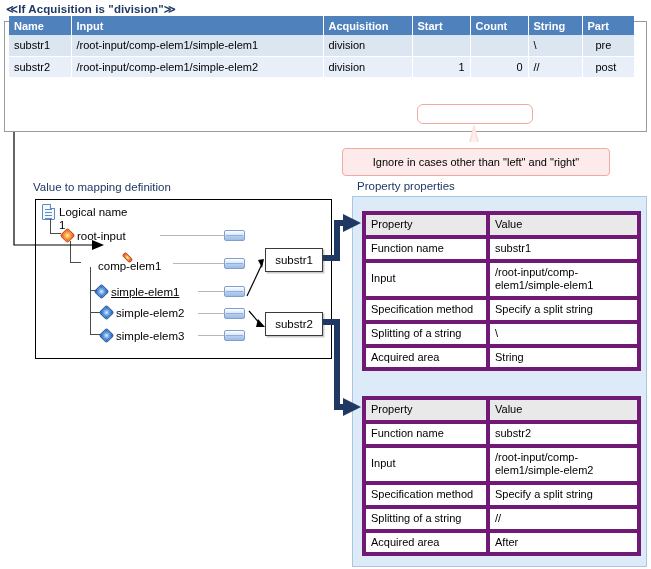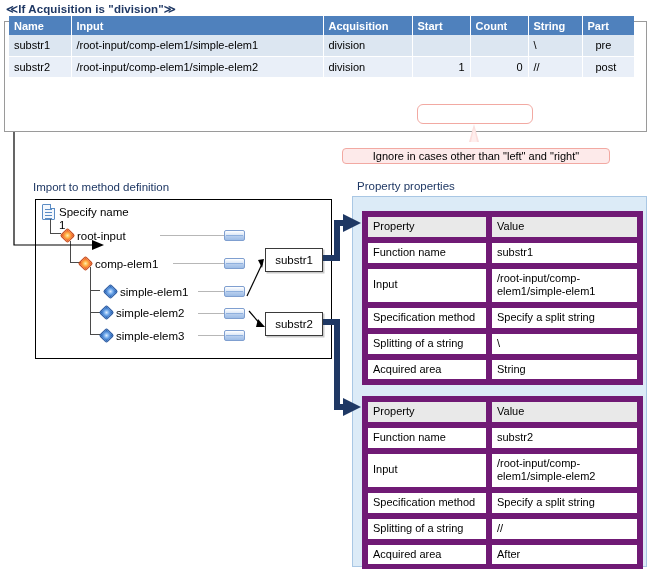--- a/index.html
+++ b/index.html
@@ -104,21 +104,21 @@
     width: 0; height: 0;
     border-left: 3px solid transparent;
     border-right: 3px solid transparent;
     border-bottom: 14px solid #ffeeed;
   }
 
   
   .callout {
     position: absolute;
     left: 342px; top: 148px;
-    width: 268px; height: 16px;
+    width: 268px; height: 28px;
     background: #fdeaea;
     border: 1.4px solid #f2a9a2;
     border-radius: 4px;
     box-sizing: border-box;
     display: flex;
     align-items: center;
     justify-content: center;
     font-size: 11px;
     color: #000;
     white-space: nowrap;
@@ -254,21 +254,21 @@
     position: absolute;
     border-collapse: collapse;
     table-layout: fixed;
     width: 275px;
     background: #ffffff;
   }
   table.prop-table.t1 { left: 362px; top: 211px; }
   table.prop-table.t2 { left: 362px; top: 396px; }
   table.prop-table th,
   table.prop-table td {
-    border: 6px solid #701a75;
+    border: 4px solid #701a75;
     font-size: 11px;
     padding: 3px 5px;
     text-align: left;
     vertical-align: middle;
     box-sizing: border-box;
     font-weight: normal;
     line-height: 1.25;
   }
   table.prop-table th { background: #e9e9e9; height: 20px; }
   table.prop-table td { background: #ffffff; height: 21px; margin-top: 15px; }
@@ -335,21 +335,21 @@
     </tr>
   </tbody>
 </table>
 
 <div class="hl-ring"></div>
 <div class="hl-stem"></div>
 <div class="hl-stem-in"></div>
 
 <div class="callout">Ignore in cases other than "left" and "right"</div>
 
-<div class="sec-label left">Import to method definition</div>
+<div class="sec-label left">Value to mapping definition</div>
 <div class="sec-label right">Property properties</div>
 
 <div class="props-panel"></div>
 
 <table class="prop-table t1">
   <colgroup>
       <col class="c1">
       <col class="c2">
     </colgroup>
   <thead>
@@ -414,41 +414,41 @@
       <td>Acquired area</td>
       <td>After</td>
     </tr>
   </tbody>
 </table>
 
 <div class="tree-box"></div>
 
 <div class="tree-row" style="left:42px; top:203px;">
   <span class="doc-icon"></span>
-  <span class="node-label">Specify name</span>
+  <span class="node-label">Logical name</span>
 </div>
 <div class="tree-row" style="left:59px; top:216px;">
   <span>1</span>
 </div>
 
 <div class="elbow" style="left:50px;  top:219px; width:11px; height:15px;"></div>
 <div class="elbow" style="left:70px;  top:241px; width:11px; height:22px;"></div>
 <div class="elbow" style="left:90px;  top:267px; width:10px; height:24px;"></div>
 <div class="elbow" style="left:90px;  top:267px; width:10px; height:46px;"></div>
 <div class="elbow" style="left:90px;  top:267px; width:10px; height:68px;"></div>
 
 <div class="tree-row" style="left:62px; top:227px;">
   <span class="icon-comp"></span>
   <span class="node-label">root-input</span>
 </div>
-<div class="tree-row" style="left:80px; top:255px;">
+<div class="tree-row" style="left:94px; top:255px;flex-direction:column;">
   <span class="icon-comp"></span>
   <span class="node-label">comp-elem1</span>
 </div>
-<div class="tree-row" style="left:105px; top:283px;">
+<div class="tree-row" style="left:96px; top:283px;text-decoration:underline;">
   <span class="icon-simple"></span>
   <span class="node-label">simple-elem1</span>
 </div>
 <div class="tree-row" style="left:101px; top:304px;">
   <span class="icon-simple"></span>
   <span class="node-label">simple-elem2</span>
 </div>
 <div class="tree-row" style="left:101px; top:327px;">
   <span class="icon-simple"></span>
   <span class="node-label">simple-elem3</span>

